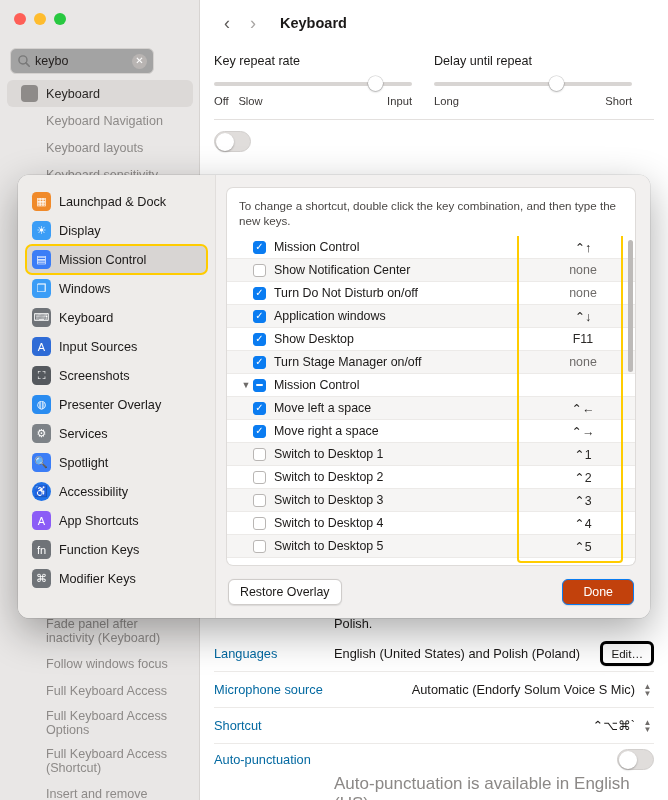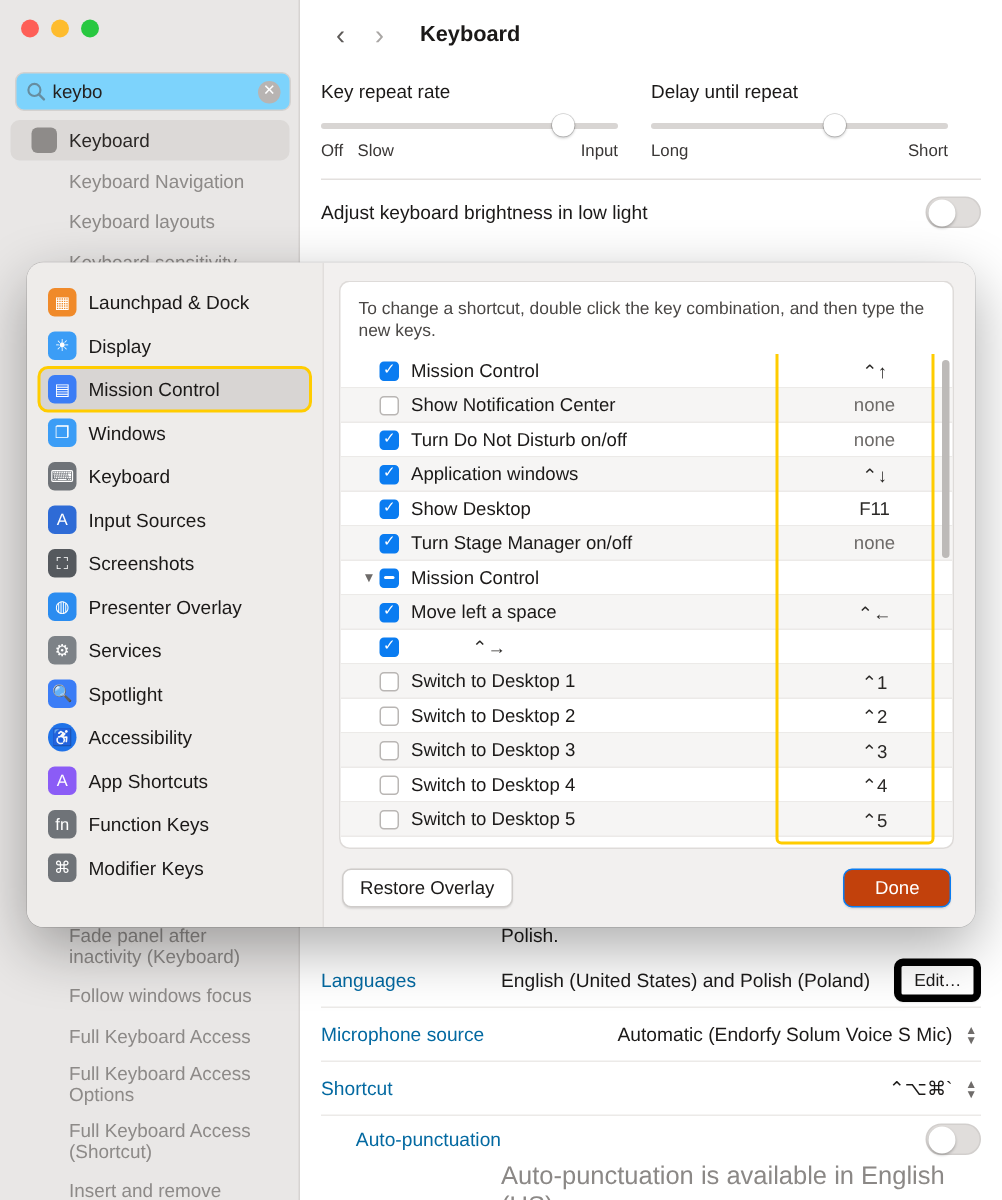--- a/index.html
+++ b/index.html
@@ -29,22 +29,22 @@
     position: absolute; top: 13px; left: 14px;
     display: flex; gap: 8px; align-items: center;
   }
   .dot { width: 12px; height: 12px; border-radius: 50%; }
   .dot.red { background: #fe5f57; }
   .dot.yellow { background: #febc2e; }
   .dot.green { background: #28c840; }
 
   .search-wrap {
     position: absolute; top: 48px; left: 10px;
-    width: 184px; height: 26px;
-    background: #7dd3fc;
+    width: 144px; height: 26px;
+    background: #a3a3a3;
     border: 1px solid #d4d1cf;
     border-radius: 6px;
     display: flex; align-items: center;
     padding: 0 6px;
   }
   .search-wrap .magnifier { width: 14px; height: 14px; margin-right: 4px; opacity: .55; }
   .search-text {
     font-size: 12.5px; color: #24201f; flex: 1;
     line-height: 24px;
   }
@@ -127,21 +127,21 @@
   .lower .r {
     display: flex; align-items: center; height: 36px;
     font-size: 12.8px; color: #1b1918;
     border-bottom: 1px solid #eceae8;
   }
   .lower .r .lbl { width: 120px; color: #0369a1; }
   .lower .r .val { flex: 1; color: #1b1918; }
   .lower .r .val.right { text-align: right; }
   .small-note { font-size: 17px; color: #8b8886; }
   .btn-sm {
-    border: 5px solid #000000; background: #fff; border-radius: 6px;
+    border: 3px solid #000000; background: #fff; border-radius: 6px;
     font-size: 11.6px; padding: 3px 8px; color: #1b1918;
     box-shadow: 0 .5px 1px rgba(0,0,0,.08);
   }
   .stepper {
     width: 13px; display: flex; flex-direction: column; align-items: center;
     color: #6f6c6a; font-size: 8px; line-height: 7px; margin-left: 6px;
   }
   .pretext { color:#3c3a38; }
 
   
@@ -337,21 +337,20 @@
             <div class="slider-knob" style="left:58%;"></div>
           </div>
           <div class="slider-ends">
             <span>Long</span>
             <span>Short</span>
           </div>
         </div>
       </div>
       <div class="divider"></div>
       <div class="setting-row">
-        <span>Adjust keyboard brightness in low light</span>
         <span class="toggle">
             <span class="knob"></span>
           </span>
       </div>
     </div>
 
     <div class="lower">
       <div class="r" style="border-bottom:none;height:26px;">
         <span class="lbl"></span>
         <span class="val pretext">Polish.</span>
@@ -370,21 +369,21 @@
           </span>
       </div>
       <div class="r">
         <span class="lbl">Shortcut</span>
         <span class="val right">⌃⌥⌘`</span>
         <span class="stepper">
             <span>▲</span>
             <span>▼</span>
           </span>
       </div>
-      <div class="r" style="border-bottom:none;height:30px;text-align:right;">
+      <div class="r" style="border-bottom:none;height:30px;">
         <span class="lbl">Auto-punctuation</span>
         <span class="val"></span>
         <span class="toggle">
             <span class="knob"></span>
           </span>
       </div>
       <div style="padding-left:120px;" class="small-note">Auto-punctuation is available in English (US)</div>
     </div>
   </div>
 </div>
@@ -506,20 +505,21 @@
       </div>
 
       <div class="sc-row alt" style="padding-left:26px;">
         <span class="cbox on">✓</span>
         <span class="sc-name">Move left a space</span>
         <span class="sc-key">⌃←</span>
       </div>
 
       <div class="sc-row" style="padding-left:26px;">
         <span class="cbox on">✓</span>
+        <span class="sc-name">Move right a space</span>
         <span class="sc-key">⌃→</span>
       </div>
 
       <div class="sc-row alt" style="padding-left:26px;">
         <span class="cbox"></span>
         <span class="sc-name">Switch to Desktop 1</span>
         <span class="sc-key">⌃1</span>
       </div>
 
       <div class="sc-row" style="padding-left:26px;">

